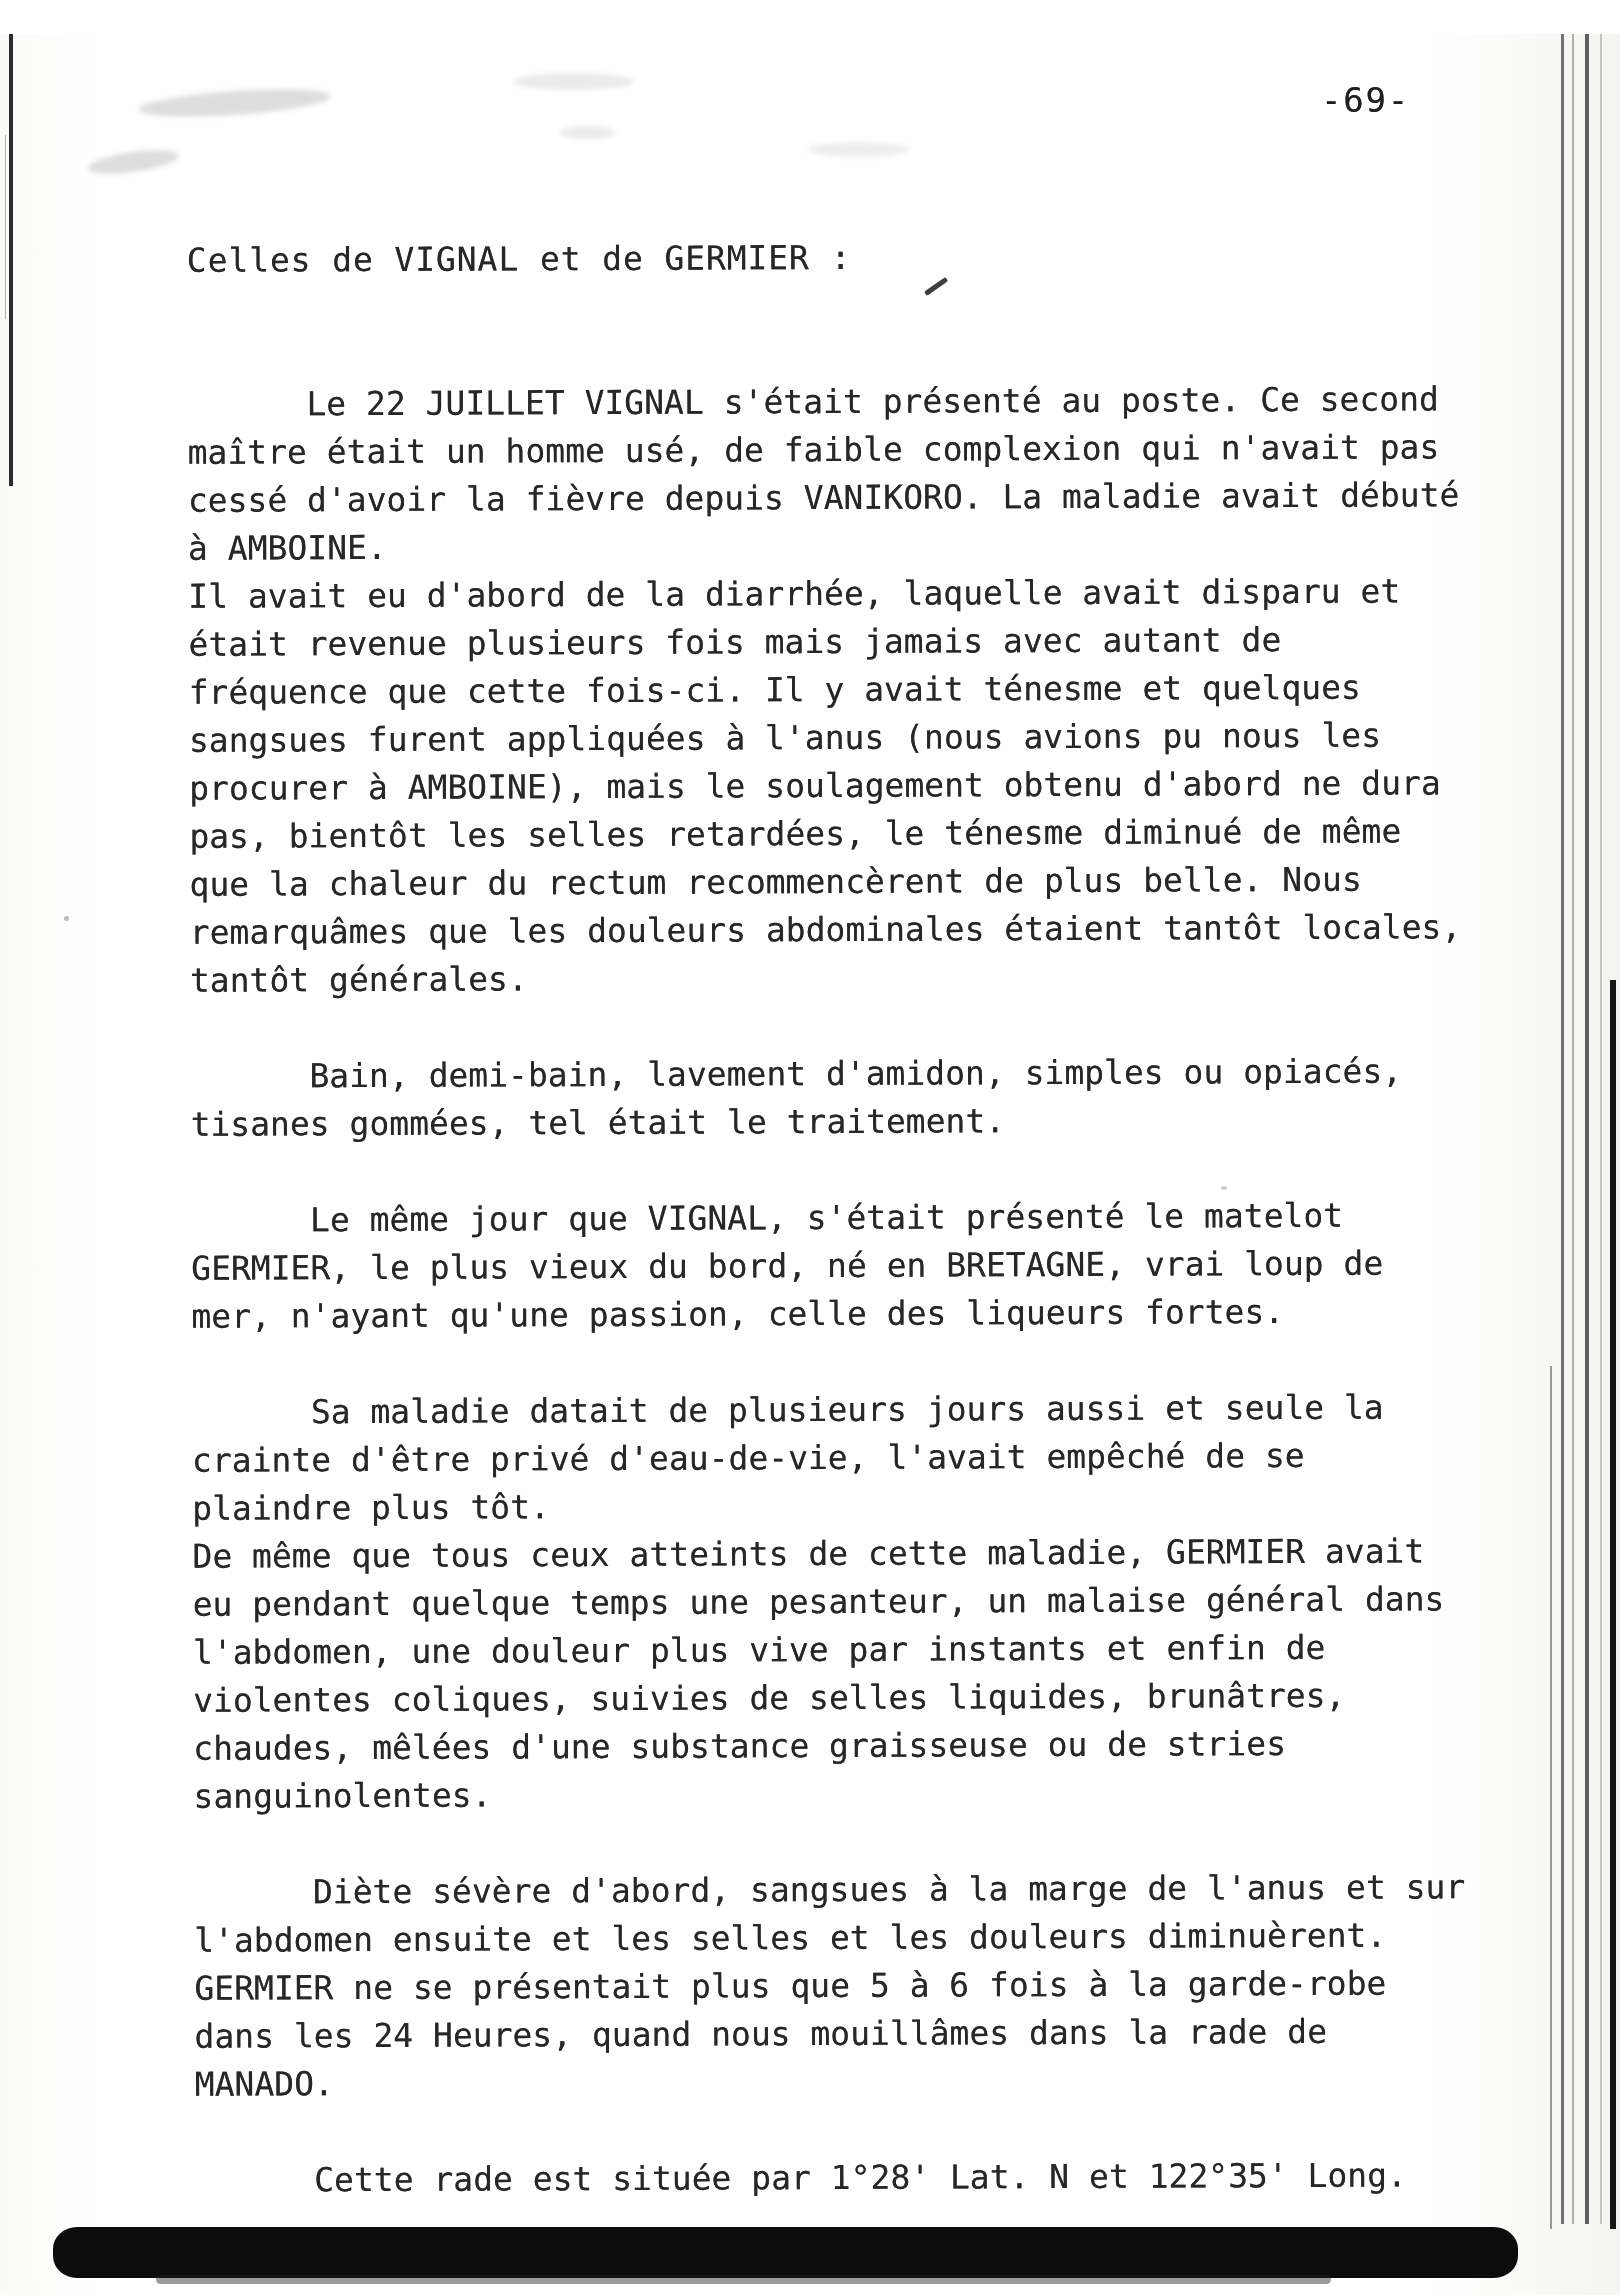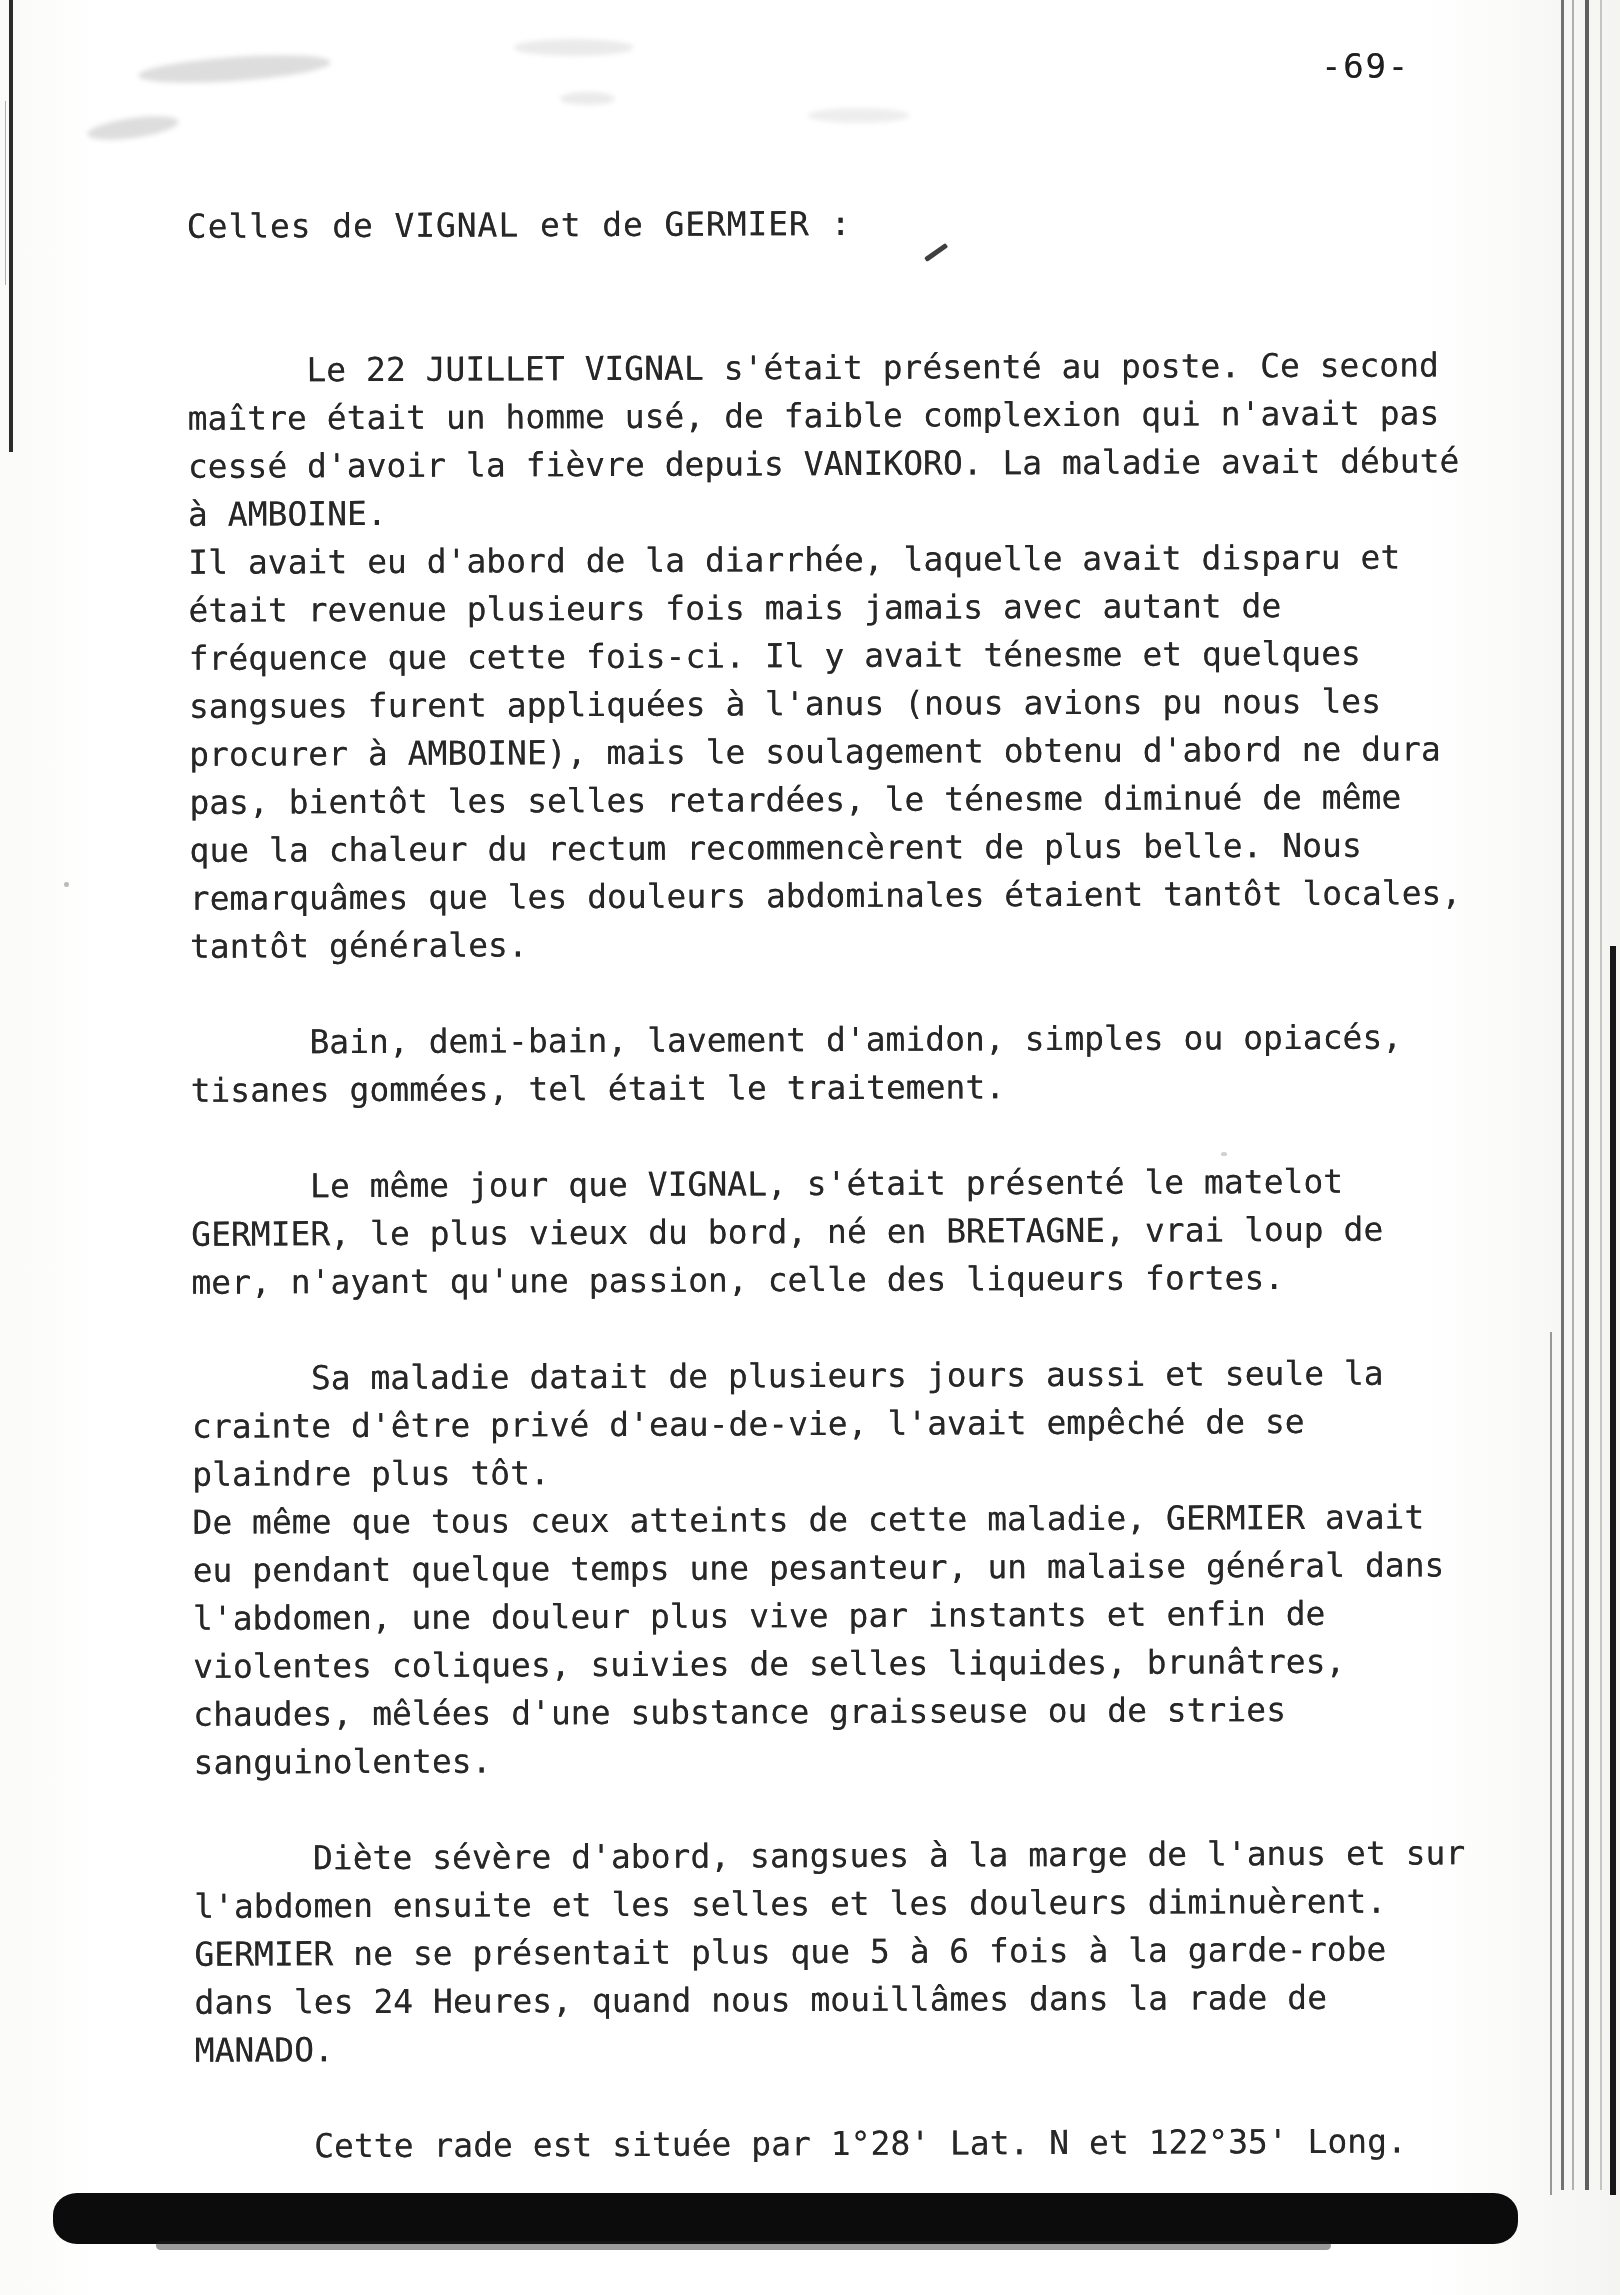--- a/index.html
+++ b/index.html
@@ -7,20 +7,21 @@
   body {
     position: relative;
     overflow: hidden;
     background: #ffffff;
     font-family: "DejaVu Sans Mono", "Liberation Mono", monospace;
     color: #272727;
   }
   .page {
     position: absolute; inset: 0;
     background: linear-gradient(90deg, #fafaf8 0%, #ffffff 6%, #ffffff 88%, #f4f4f1 100%);
+    margin-top: 34px;
   }
   .page-number {
     position: absolute; top: 46px; left: 1321px;
     font-size: 34px; letter-spacing: 1.8px; color: #1f1f1f;
     text-shadow: 0 0 0.6px rgba(20,20,20,0.7);
   }
   .doc-body {
     position: absolute; left: 191px; top: 200px; width: 1286px;
     font-size: 33px; line-height: 48px;
     transform: rotate(-0.25deg);

